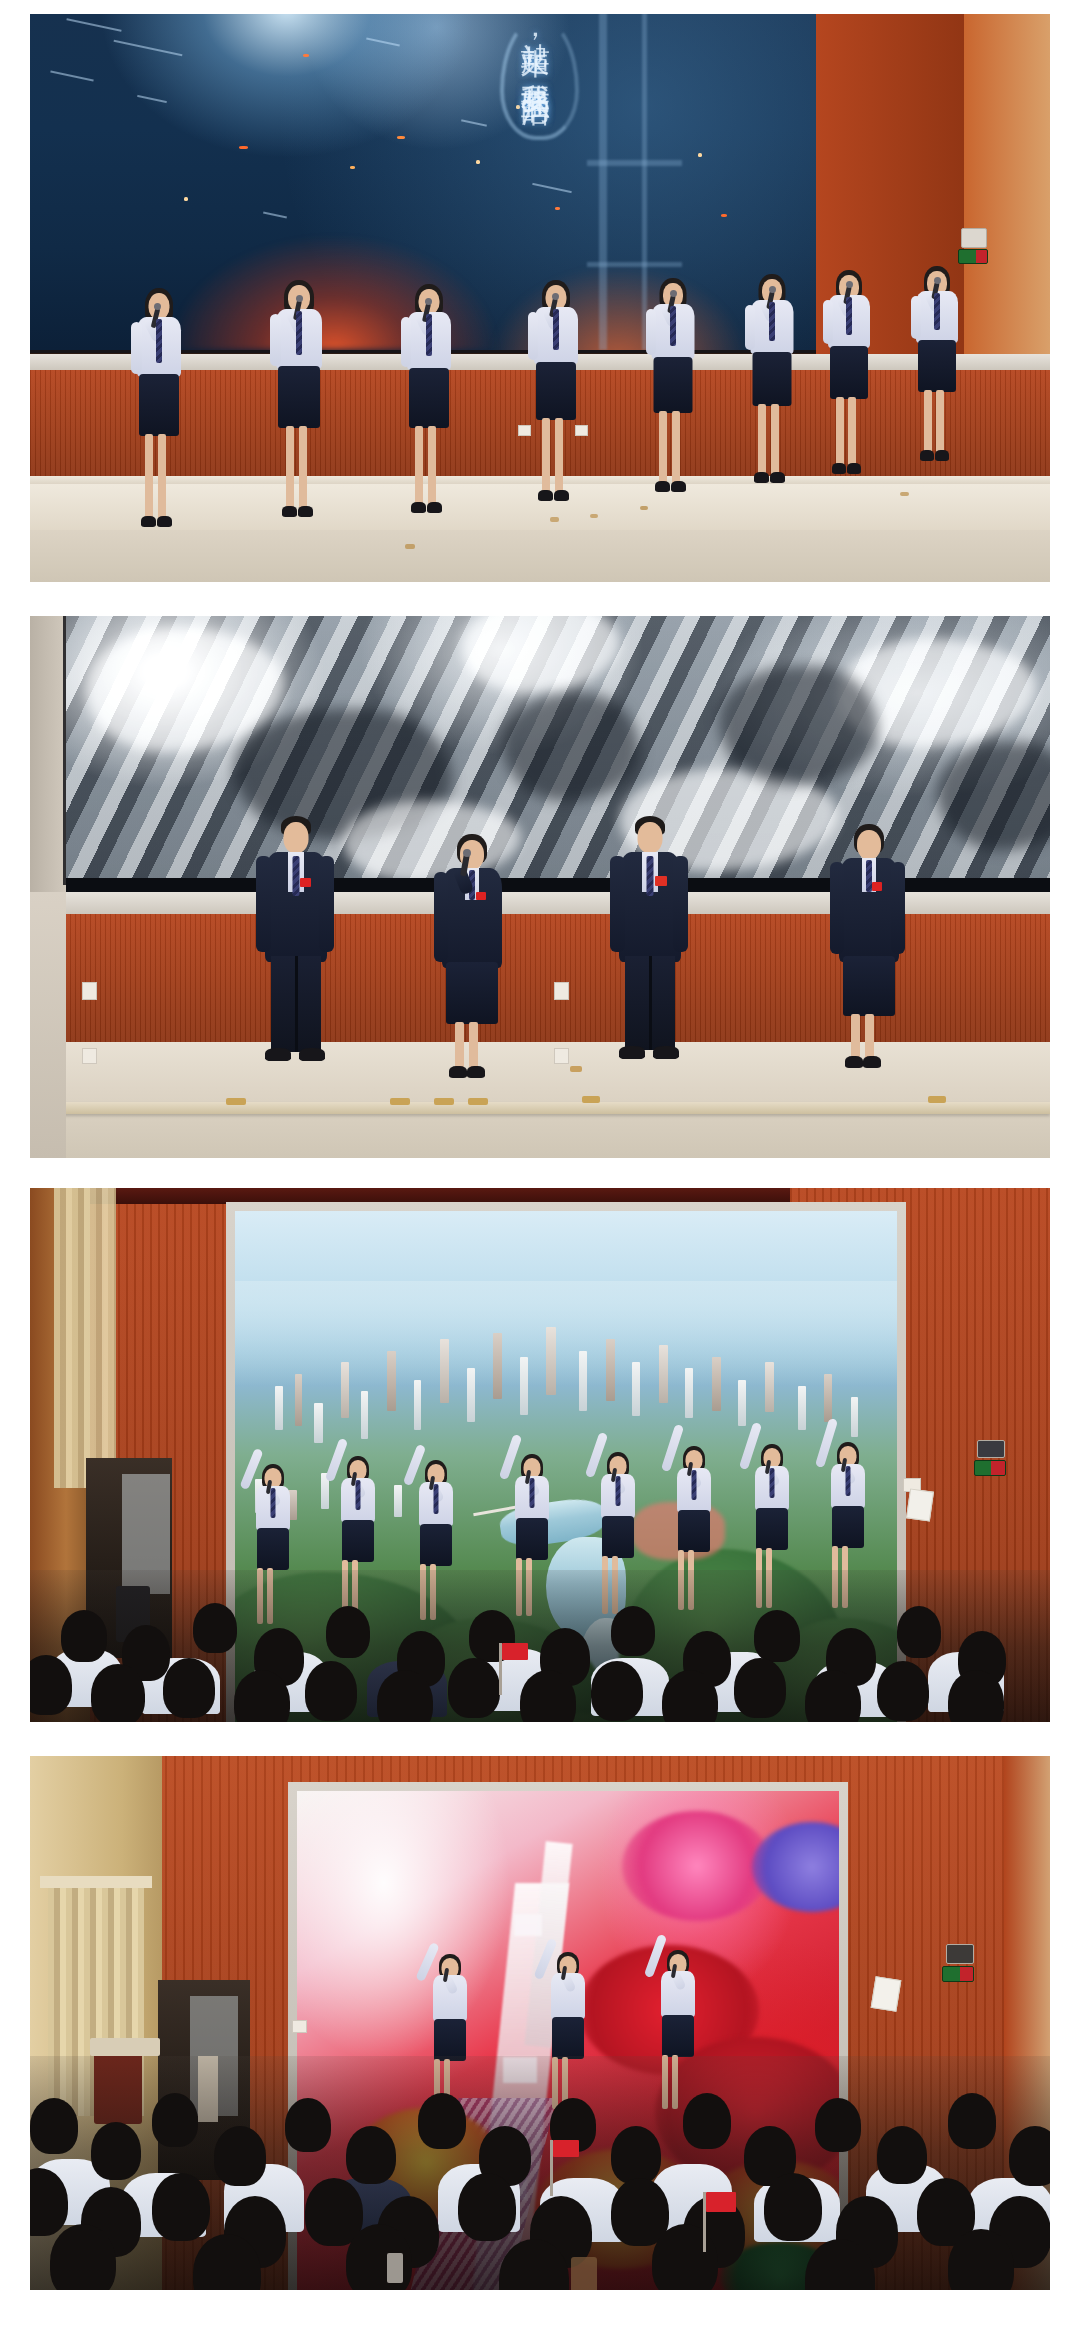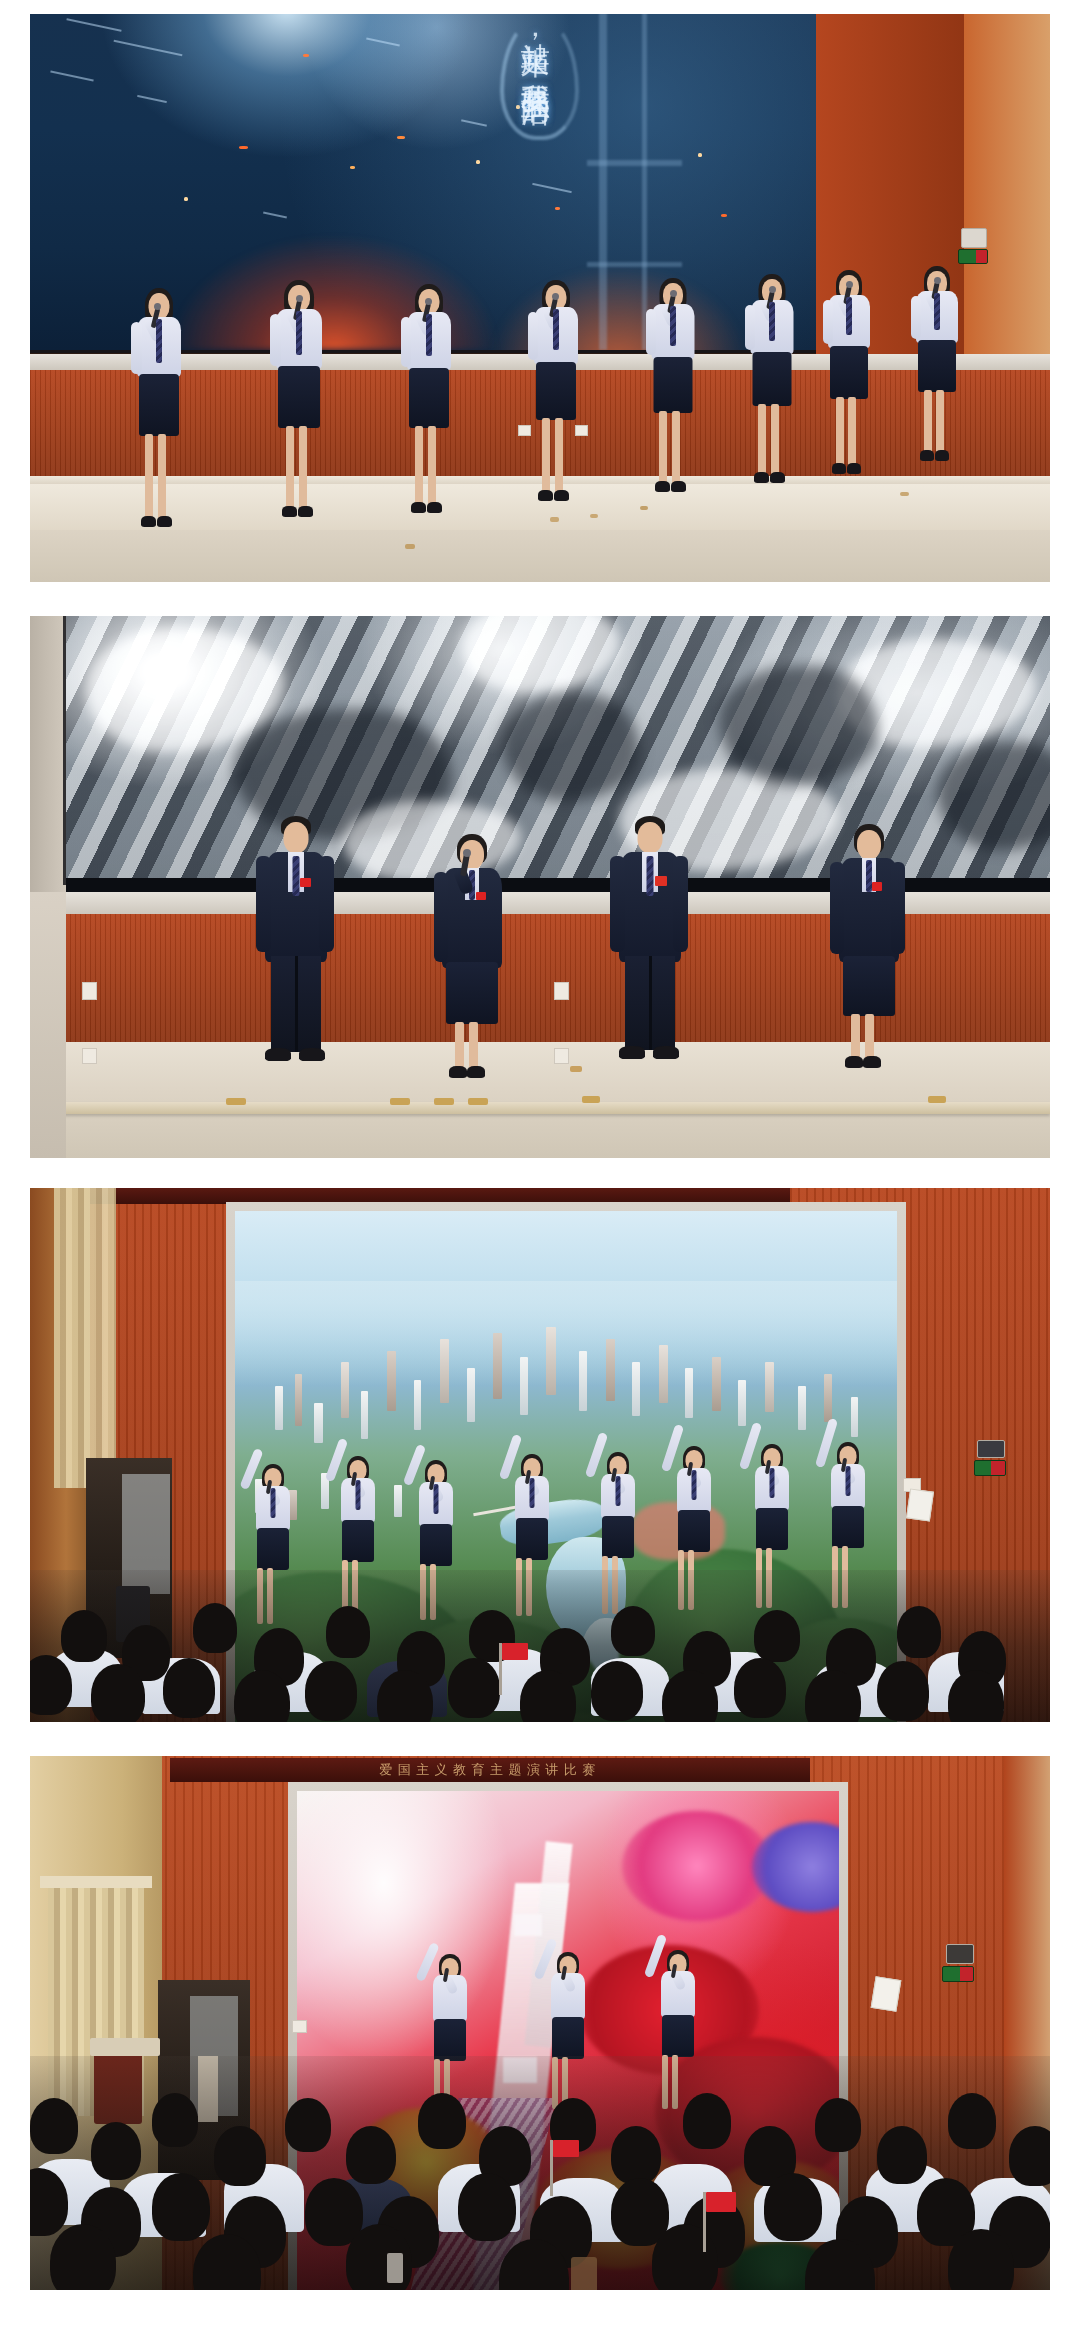--- a/index.html
+++ b/index.html
@@ -745,23 +745,20 @@
     </div>
   </div>
 
   <div class="photo" style="left:30px;top:1756px;width:1020px;height:534px;">
     <div class="scene">
 
       <div style="position:absolute;inset:0;
         background:repeating-linear-gradient(90deg, rgba(0,0,0,.08) 0 2px, rgba(255,255,255,.05) 2px 9px),
                    linear-gradient(180deg,#bb4a20 0%,#a63d18 50%,#8c3312 100%);"></div>
 
-      <div class="banner" style="left:140px;top:2px;width:640px;height:24px;">
-        <span style="font-size:13px;">爱国主义教育主题演讲比赛</span>
-      </div>
 
       <div style="position:absolute;left:0;top:0;width:132px;bottom:0;background:linear-gradient(90deg,#e3cfa3,#cbb179 70%,#b79a64);"></div>
       <div class="curtain" style="left:18px;top:130px;width:96px;height:230px;"></div>
       <div style="position:absolute;left:10px;top:120px;width:112px;height:12px;background:#e8dcc0;"></div>
       <div class="doorway" style="left:128px;top:224px;width:92px;height:200px;"></div>
       <div style="position:absolute;left:160px;top:240px;width:48px;height:120px;background:#cdd5d8;opacity:.45;"></div>
       <div style="position:absolute;left:64px;top:292px;width:48px;height:76px;background:#6f2116;border-radius:3px;"></div>
       <div style="position:absolute;left:60px;top:282px;width:70px;height:18px;background:#d8cdb6;border-radius:2px;"></div>
       <div style="position:absolute;left:168px;top:300px;width:20px;height:66px;background:#c9bfae;"></div>
 

